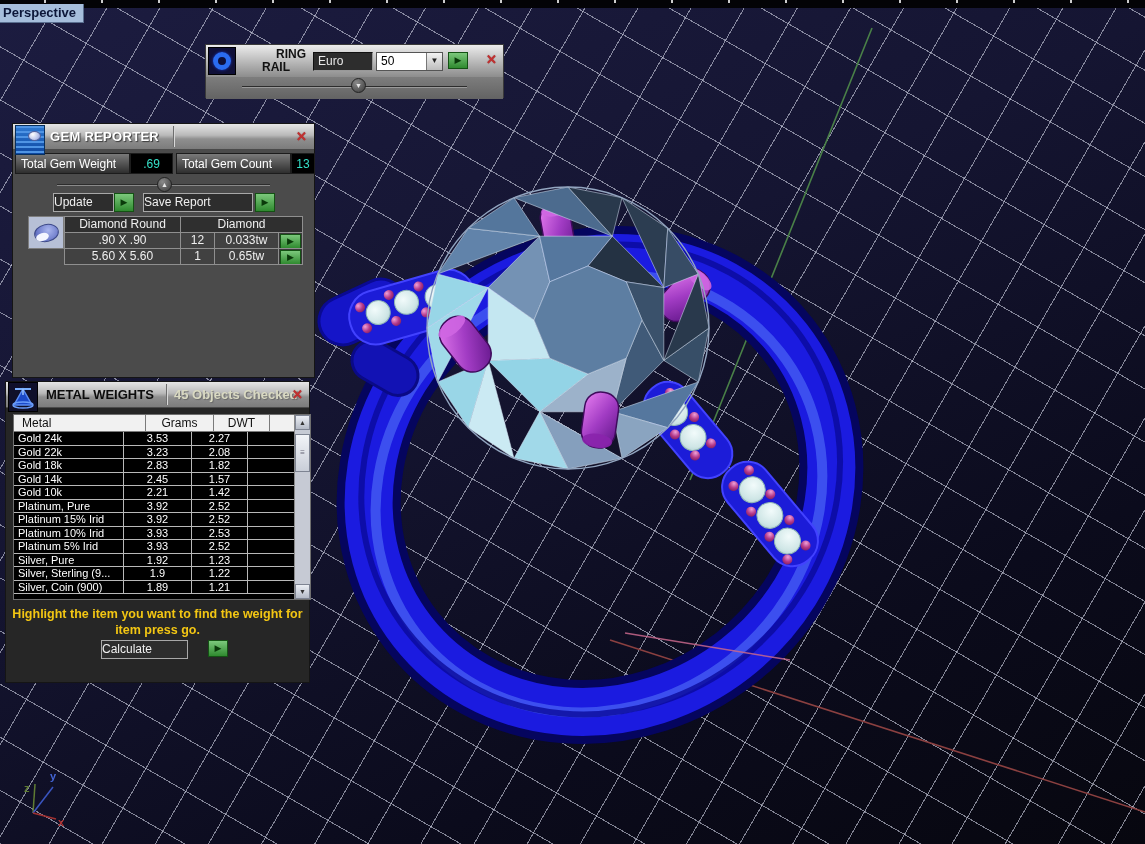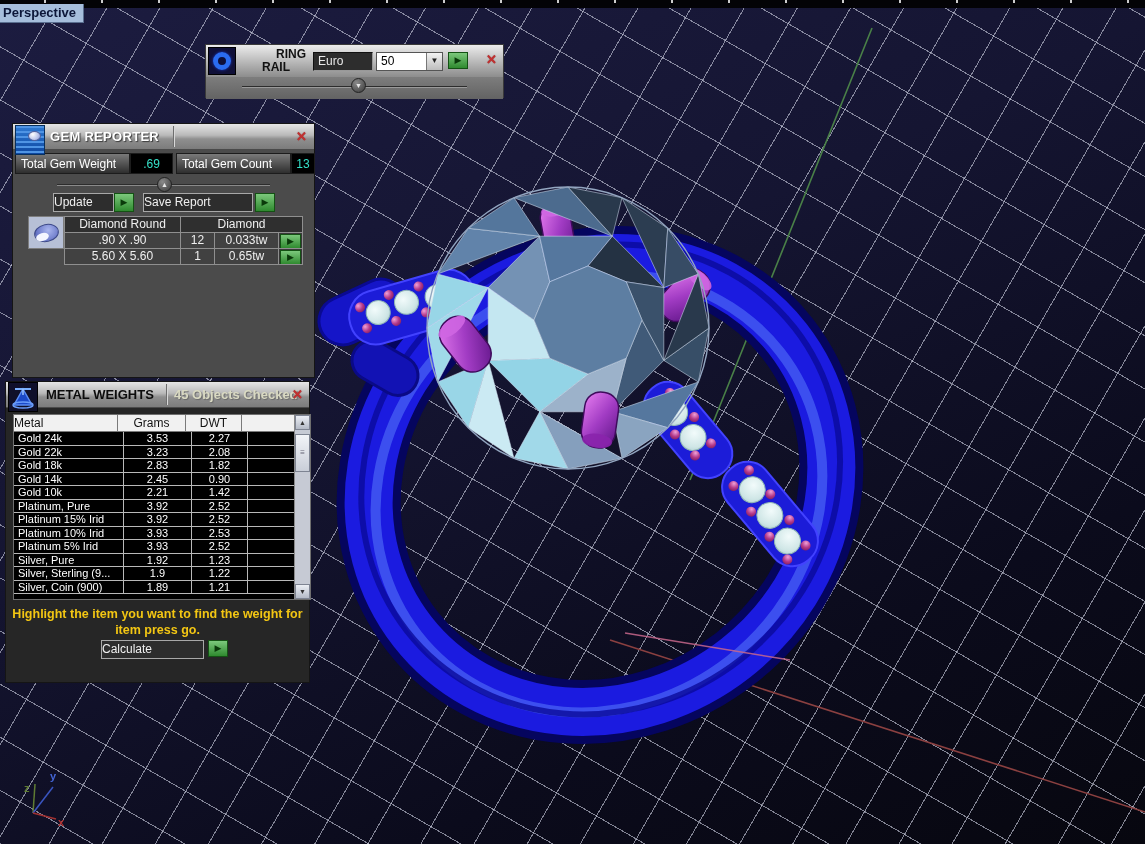--- a/index.html
+++ b/index.html
@@ -111,40 +111,40 @@
     text-shadow:1px 1px 1px #6a6a6a; }
   .mw-icon { position:absolute; left:2px; top:0; width:30px; height:30px; background:#10102a;
     border:1px solid #000; z-index:2; }
   .mw-x { position:absolute; right:6px; top:6px; }
 
   .mw-tablewrap { position:absolute; left:7px; top:32px; width:298px; height:186px; background:#000;
     border:1px solid #6f6f6f; overflow:hidden; }
   .mw-grid { position:absolute; left:0; top:0; width:281px; }
   .mw-headrow { display:flex; height:17px; background:#f1f1f1; color:#111; font-size:12px; }
   .mw-headrow .hc { border-right:1px solid #7a7a7a; border-bottom:1px solid #7a7a7a; line-height:16px; }
-  .hc.c-metal { width:104px; padding-left:0; }
+  .hc.c-metal { width:132px; padding-left:8px; }
   .hc.c-grams { width:68px; text-align:center; }
   .hc.c-dwt   { width:56px; text-align:center; }
   .hc.c-empty { flex:1; }
   .mrow { display:flex; height:13.5px; color:#fff; font-size:11px; background:#000; }
   .mrow .mc { border-right:1px solid #b9b9b9; border-bottom:1px solid #b9b9b9; line-height:12.5px; overflow:hidden; white-space:nowrap; }
   .mc.c-metal { width:110px; padding-left:4px; }
   .mc.c-grams { width:68px; text-align:center; }
   .mc.c-dwt   { width:56px; text-align:center; }
   .mc.c-empty { flex:1; }
   .mw-scroll { position:absolute; right:0; top:0; width:16px; height:100%; background:#c6cad4; border-left:1px solid #8a8a8a; }
   .sc-btn { position:absolute; left:0; width:15px; height:15px; background:linear-gradient(#eceff5,#b4bac6);
     border:1px solid #7e8492; font-size:7px; color:#333; text-align:center; line-height:14px; cursor:pointer; }
   .sc-up { top:0; } .sc-down { bottom:0; }
   .sc-thumb { position:absolute; left:0; top:19px; width:15px; height:38px; background:linear-gradient(#f2f4f8,#c9ced8);
     border:1px solid #7e8492; cursor:pointer; font-size:8px; color:#667; text-align:center; line-height:36px; }
 
   .mw-note { position:absolute; left:0; top:224px; width:100%; text-align:center; color:#f3c613;
     font-size:12.5px; font-weight:bold; line-height:16px; }
-  .mw-calc { position:absolute; left:95px; top:258px; width:103px; }
+  .mw-calc { position:absolute; left:95px; top:258px; width:87px; }
   .mw-calc-go { position:absolute; left:202px; top:258px; }
 </style>
 </head>
 <body>
 
 <div class="viewport"></div>
 
 <svg class="scene" viewBox="0 0 1145 844">
   <defs>
     <linearGradient id="prongG" x1="0" y1="0" x2="1" y2="1">
@@ -393,21 +393,21 @@
           </div>
           <div class="mrow">
             <div class="mc c-metal">Gold 18k</div>
             <div class="mc c-grams">2.83</div>
             <div class="mc c-dwt">1.82</div>
             <div class="mc c-empty"></div>
           </div>
           <div class="mrow">
             <div class="mc c-metal">Gold 14k</div>
             <div class="mc c-grams">2.45</div>
-            <div class="mc c-dwt">0.90</div>
+            <div class="mc c-dwt">1.57</div>
             <div class="mc c-empty"></div>
           </div>
           <div class="mrow">
             <div class="mc c-metal">Gold 10k</div>
             <div class="mc c-grams">2.21</div>
             <div class="mc c-dwt">1.42</div>
             <div class="mc c-empty"></div>
           </div>
           <div class="mrow">
             <div class="mc c-metal">Platinum, Pure</div>

